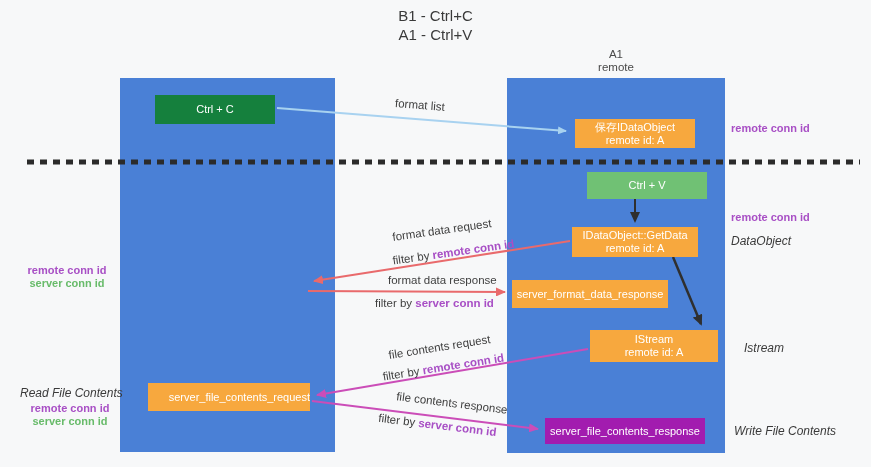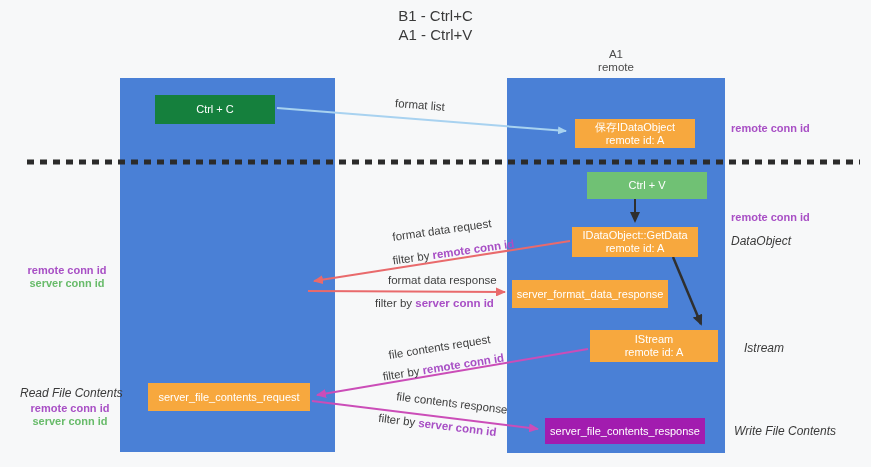--- a/index.html
+++ b/index.html
@@ -89,21 +89,21 @@
     <div>server_format_data_response</div>
   </div>
 
   <div class="box" style="left: 590px; top: 330px; width: 128px; height: 32px; background-color: rgb(247, 168, 62);">
     <div>
       <div>IStream</div>
       <div>remote id: A</div>
     </div>
   </div>
 
-  <div class="box" style="left: 148px; top: 383px; width: 162px; height: 28px; background-color: rgb(247, 168, 62);">
+  <div class="box" style="left: 148px; top: 383px; width: 162px; height: 28px; background-color: rgb(247, 168, 62); justify-content: flex-end;">
     <div>server_file_contents_request</div>
   </div>
 
   <div class="box" style="left: 545px; top: 418px; width: 160px; height: 26px; background-color: #a21caf;">
     <div>server_file_contents_response</div>
   </div>
 
   <div class="elabel rot-dn4" style="left:395px;top:99px;">format list</div>
 
   <div class="elabel rot-up8" style="left:392px;top:224px;">format data request</div>

